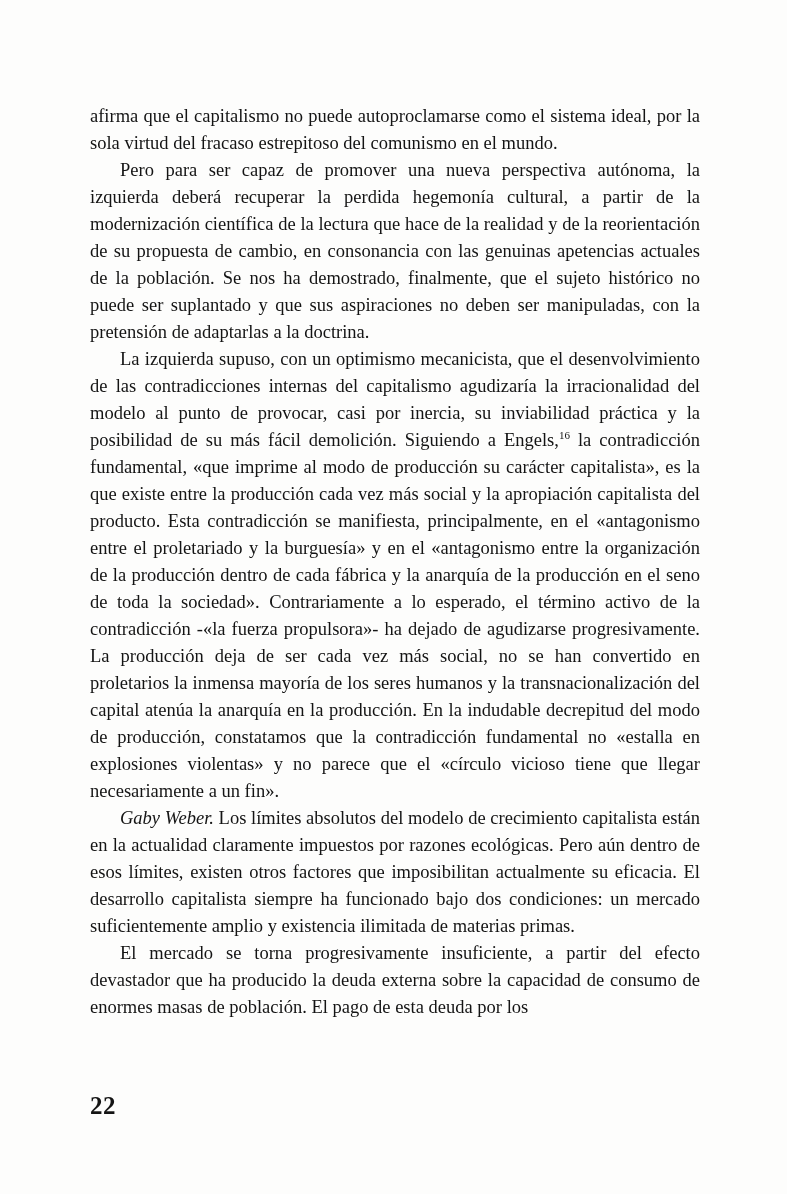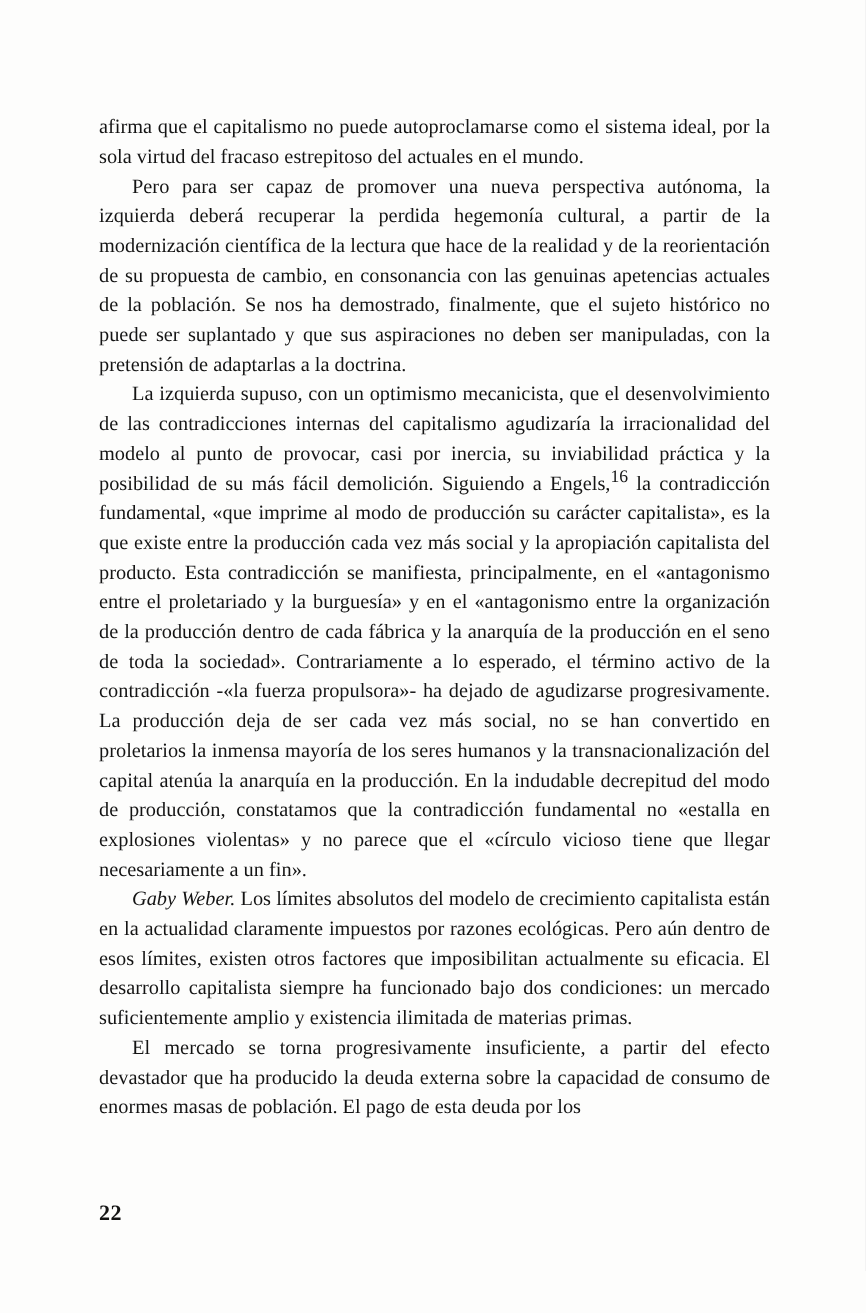--- a/index.html
+++ b/index.html
@@ -32,38 +32,38 @@
   }
   .text-block p.indent {
     text-indent: 30px;
   }
   .text-block p.spaced {
   }
   .seg-italic {
     font-style: italic;
   }
   .seg-sup {
-    font-size: 16px;
+    font-size: 11px;
     vertical-align: super;
     line-height: 0;
   }
   .page-number {
     position: absolute;
     left: 90px;
     top: 1092px;
-    font-size: 20px;
+    font-size: 25px;
     font-weight: bold;
     letter-spacing: 0.5px;
   }
 </style>
 </head>
 <body>
 
 <div class="page">
   <div class="text-block">
-      <p><span>afirma que el capitalismo no puede autoproclamarse como el sistema ideal, por la sola virtud del fracaso estrepitoso del actuales en el mundo.</span></p>
+      <p><span>afirma que el capitalismo no puede autoproclamarse como el sistema ideal, por la sola virtud del fracaso estrepitoso del comunismo en el mundo.</span></p>
       <p class="indent"><span>Pero para ser capaz de promover una nueva perspectiva autónoma, la izquierda deberá recuperar la perdida hegemonía cultural, a partir de la modernización científica de la lectura que hace de la realidad y de la reorientación de su propuesta de cambio, en consonancia con las genuinas apetencias actuales de la población. Se nos ha demostrado, finalmente, que el sujeto histórico no puede ser suplantado y que sus aspiraciones no deben ser manipuladas, con la pretensión de adaptarlas a la doctrina.</span></p>
       <p class="indent"><span>La izquierda supuso, con un optimismo mecanicista, que el desenvolvimiento de las contradicciones internas del capitalismo agudizaría la irracionalidad del modelo al punto de provocar, casi por inercia, su inviabilidad práctica y la posibilidad de su más fácil demolición. Siguiendo a Engels,</span><sup class="seg-sup">16</sup><span> la contradicción fundamental, «que imprime al modo de producción su carácter capitalista», es la que existe entre la producción cada vez más social y la apropiación capitalista del producto. Esta contradicción se manifiesta, principalmente, en el «antagonismo entre el proletariado y la burguesía» y en el «antagonismo entre la organización de la producción dentro de cada fábrica y la anarquía de la producción en el seno de toda la sociedad». Contrariamente a lo esperado, el término activo de la contradicción -«la fuerza propulsora»- ha dejado de agudizarse progresivamente. La producción deja de ser cada vez más social, no se han convertido en proletarios la inmensa mayoría de los seres humanos y la transnacionalización del capital atenúa la anarquía en la producción. En la indudable decrepitud del modo de producción, constatamos que la contradicción fundamental no «estalla en explosiones violentas» y no parece que el «círculo vicioso tiene que llegar necesariamente a un fin».</span></p>
       <p class="indent spaced"><span class="seg-italic">Gaby Weber.</span><span> Los límites absolutos del modelo de crecimiento capitalista están en la actualidad claramente impuestos por razones ecológicas. Pero aún dentro de esos límites, existen otros factores que imposibilitan actualmente su eficacia. El desarrollo capitalista siempre ha funcionado bajo dos condiciones: un mercado suficientemente amplio y existencia ilimitada de materias primas.</span></p>
       <p class="indent"><span>El mercado se torna progresivamente insuficiente, a partir del efecto devastador que ha producido la deuda externa sobre la capacidad de consumo de enormes masas de población. El pago de esta deuda por los</span></p>
     </div>
   <div class="page-number">22</div>
 </div>
 
 </body></html>

